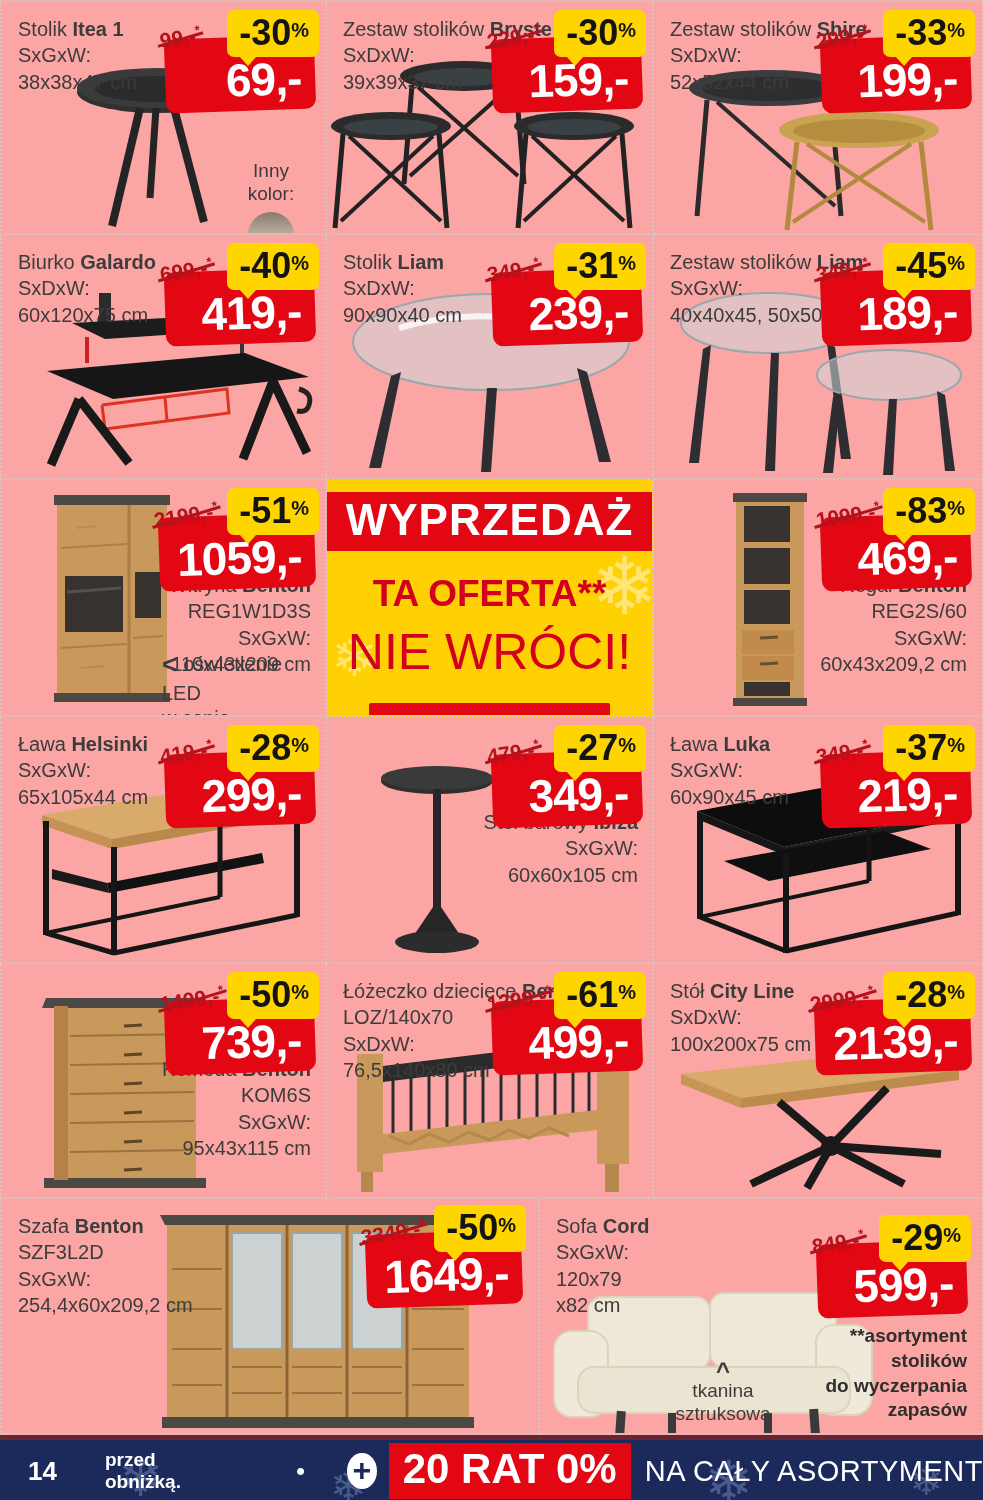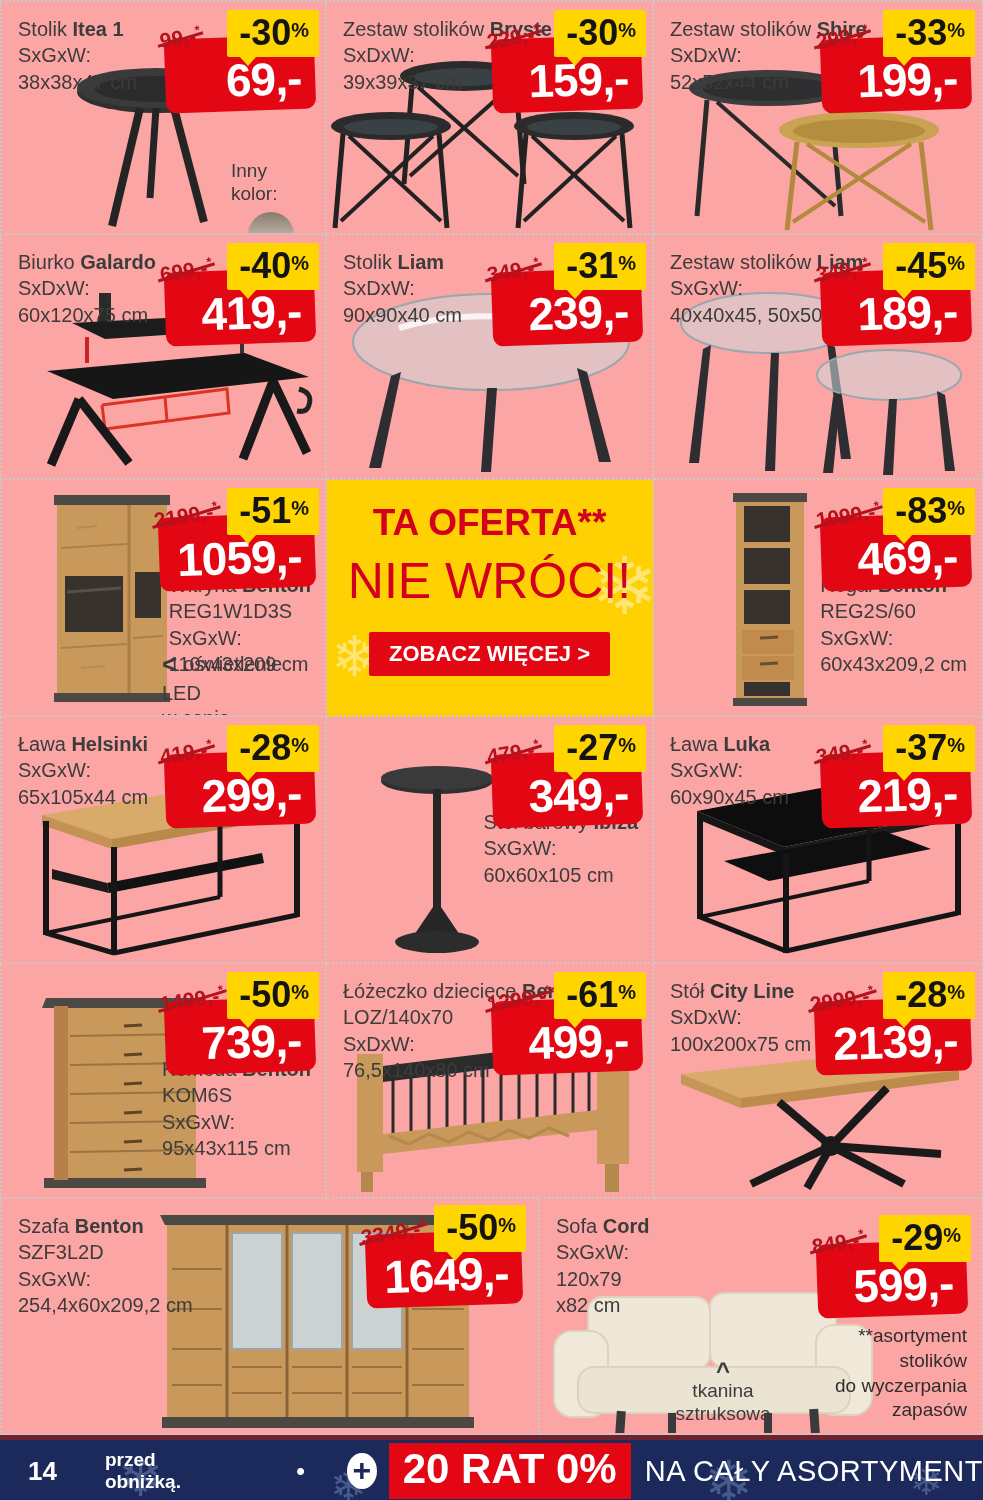--- a/index.html
+++ b/index.html
@@ -9,61 +9,61 @@
   .row { display:flex; }
   .cell { position:relative; overflow:hidden; border-right:2px dotted #c9c9c9; border-bottom:2px dotted #c9c9c9; }
   .cell.first { border-left:2px dotted #c9c9c9; }
   .c1,.c2 { width:327px; } .c3 { width:329px; }
   .r1 .cell{ height:233px; } .r2 .cell{ height:245px; } .r3 .cell{ height:237px; }
   .r4 .cell{ height:247px; } .r5 .cell{ height:235px; } .r6 .cell{ height:236px; }
   .wide { width:540px; } .sofa-cell { width:443px; }
 
   .pinfo { position:absolute; top:14px; left:16px; font-size:20px; line-height:1.32; z-index:2; }
   .pname b { font-weight:700; }
-  .b-info { position:absolute; top:92px; right:14px; left:auto; text-align:left; }
+  .b-info { position:absolute; top:92px; right:14px; left:auto; text-align:right; }
   .pcode, .pdims { font-size:20px; }
 
   
   .badge { position:absolute; top:8px; right:10px; z-index:5; text-align:right; width:215px; }
   .pricebox { display:inline-block; position:relative; margin-top:27px; background:#e30613; color:#fff;
               border-radius:10px; padding:20px 14px 8px 18px; transform:rotate(-2deg); min-width:150px; white-space:nowrap; }
   .newprice { font-size:46px; font-weight:700; letter-spacing:-1px; line-height:1; }
   .oldprice { position:absolute; top:-14px; left:-4px; color:#b5121b; font-weight:700; font-size:21px;
               transform:rotate(-7deg); z-index:6; white-space:nowrap; }
   .oldprice .strike { position:relative; display:inline-block; }
   .oldprice .strike::after { content:""; position:absolute; left:-3px; right:-8px; top:48%; height:3px;
               background:#b5121b; transform:rotate(-8deg); }
   .oldprice sup { font-size:13px; }
   .tag { position:absolute; top:0; right:-4px; background:#ffd500; color:#141414; font-weight:700;
-         font-size:36px; line-height:1.25; padding:0 10px 2px 12px; border-radius:2px; z-index:7; }
+         font-size:36px; line-height:1.25; padding:0 10px 2px 12px; border-radius:7px; z-index:7; }
   .tag sup { font-size:20px; vertical-align:8px; }
   .tag::after { content:""; position:absolute; left:12px; bottom:-9px; border:9px solid transparent;
                 border-top:10px solid #ffd500; border-bottom:0; }
 
   .pimg { position:absolute; z-index:1; }
 
   
   .promo { background:#ffd103; border-right:2px dotted #c9c9c9; border-bottom:2px dotted #c9c9c9; position:relative; overflow:hidden; }
   .promo-strip { position:relative; margin-top:12px; background:#e30613; color:#fff; text-align:center;
                  font-weight:700; font-size:44px; letter-spacing:1px; padding:3px 0 6px; z-index:2;}
   .promo-l1 { text-align:center; color:#d2001e; font-weight:700; font-size:37px; margin-top:22px; position:relative; z-index:2;}
   .promo-l2 { text-align:center; color:#d2001e; font-weight:400; font-size:50px; margin-top:8px; position:relative; z-index:2;}
   .promo-cta { display:block; margin:22px auto 0; width:max-content; background:#e30613; color:#fff; border:none;
                font-family:inherit; font-weight:700; font-size:22px; padding:9px 20px; border-radius:2px; cursor:pointer; position:relative; z-index:2;}
   .flake { position:absolute; color:rgba(255,255,255,0.45); z-index:1; }
 
   
-  .inny { position:absolute; right:14px; top:158px; width:80px; text-align:left; font-size:19px; line-height:1.2; z-index:3;}
+  .inny { position:absolute; right:14px; top:158px; width:80px; text-align:center; font-size:19px; line-height:1.2; z-index:3;}
   .swatch { width:46px; height:46px; border-radius:50%; margin:6px auto 0;
             background:linear-gradient(180deg,#857a6d 0%,#b5aa9b 45%,#e8e3d8 100%); }
   .led-note { position:absolute; left:160px; top:168px; font-size:20px; line-height:1.25; z-index:3; }
   .led-note .chev { font-weight:700; font-size:26px; margin-right:6px; vertical-align:-2px; }
   .fabric-note { position:absolute; left:118px; top:162px; width:130px; text-align:center; font-size:19px; line-height:1.2; z-index:3;}
   .fabric-note .caret { display:block; font-weight:700; font-size:24px; line-height:0.8; }
-  .sofa-footnote { position:absolute; right:14px; bottom:10px; text-align:right; font-weight:400; font-size:19px; line-height:1.3; color:#2e2e2d; z-index:3;}
+  .sofa-footnote { position:absolute; right:14px; bottom:10px; text-align:right; font-weight:700; font-size:19px; line-height:1.3; color:#2e2e2d; z-index:3;}
 
   
   .footer { position:relative; height:67px; background:#1b2a5a; border-top:5px solid #6b2430; display:flex; align-items:center; overflow:hidden; }
   .footer .pagenum { color:#fff; font-weight:700; font-size:26px; margin-left:28px; z-index:2; }
   .footer .note { color:#fff; font-weight:700; font-size:19px; line-height:1.15; margin-left:48px; z-index:2; }
   .footer .dot { color:#fff; font-size:26px; margin-left:82px; z-index:2; }
   .plus-circle { width:36px; height:36px; border-radius:50%; background:#fff; color:#1b2a5a; font-weight:700;
                  font-size:32px; line-height:34px; text-align:center; margin-left:42px; z-index:2; }
   .rat-badge { background:#e30613; color:#fff; font-weight:700; font-size:42px; padding:2px 14px 6px; margin-left:12px; z-index:2; white-space:nowrap;}
   .rat-suffix { color:#fff; font-weight:400; font-size:29px; margin-left:14px; z-index:2; white-space:nowrap; letter-spacing:0.5px;}
@@ -275,20 +275,21 @@
             <line x1="44" y1="180" x2="68" y2="178" stroke="#b88c50" stroke-width="2"></line>
       </svg>
       <div class="led-note">
         <span class="chev">&lt;</span><span>oświetlenie LED</span><br><span>w cenie</span>
       </div>
     </div>
 
     <div class="cell c2 promo">
       <span class="flake" style="font-size:80px;right:-6px;top:60px">❄</span>
       <span class="flake" style="font-size:56px;left:4px;bottom:26px">❄</span>
+      <div class="promo-strip">WYPRZEDAŻ</div>
       <div class="promo-l1">TA OFERTA**</div>
       <div class="promo-l2">NIE WRÓCI!</div>
       <button class="promo-cta">ZOBACZ WIĘCEJ &gt;</button>
     </div>
 
     <div class="cell c3">
       <div class="badge">
         <span class="tag"><span>-83</span><sup>%</sup></span>
         <span class="pricebox"><span class="oldprice"><span class="strike">1099,-</span><sup>*</sup></span>
         <span class="newprice">469,-</span></span>

